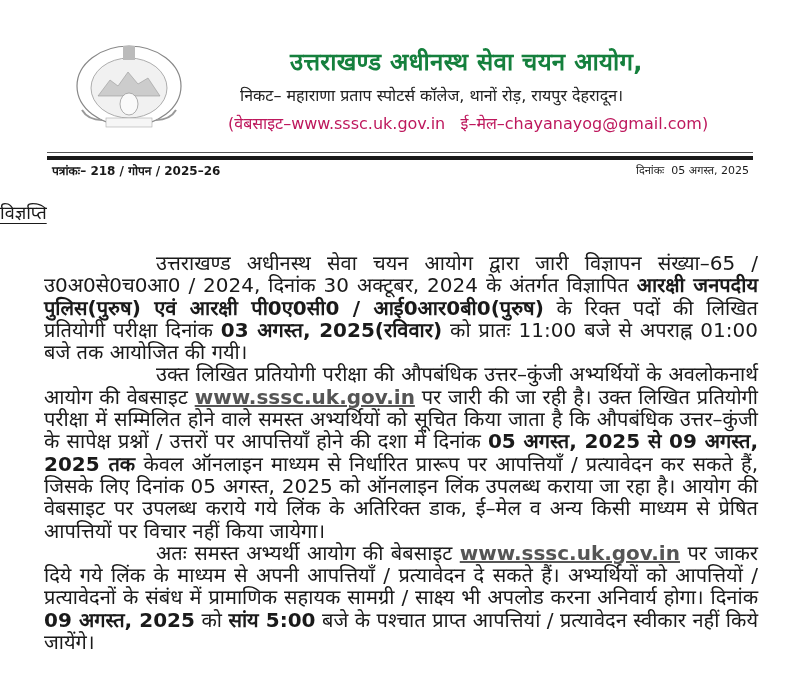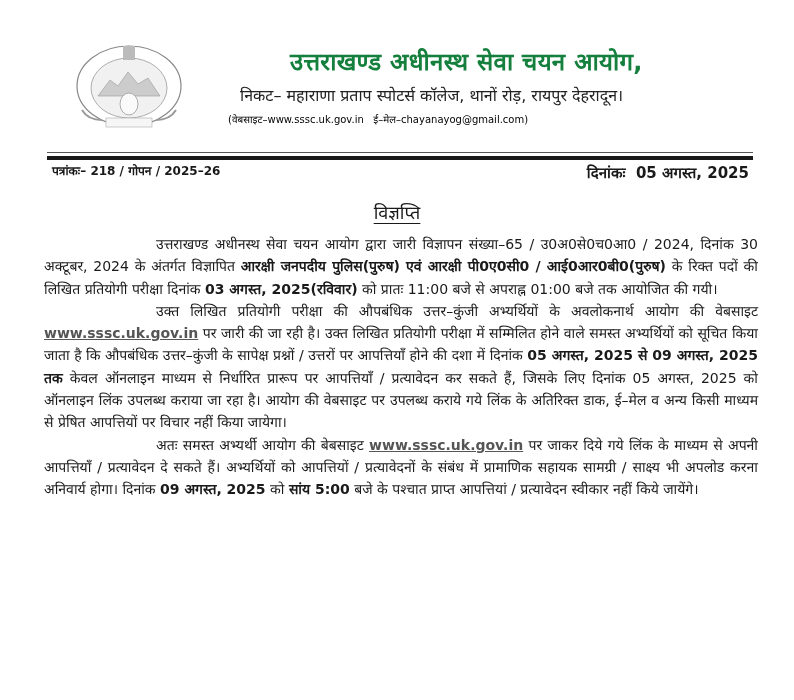--- a/index.html
+++ b/index.html
@@ -11,42 +11,42 @@
     position: absolute; left: 68px; top: 40px; width: 122px; height: 92px;
   }
   .hdr-title {
     position: absolute; left: 290px; top: 44px; font-size: 24px; font-weight: bold;
     color: #15803d; white-space: nowrap; letter-spacing: 0.3px;
   }
   .hdr-addr {
     position: absolute; left: 240px; top: 84px; font-size: 16px; white-space: nowrap; color: #222;
   }
   .hdr-contact {
-    position: absolute; left: 228px; top: 112px; font-size: 10px; white-space: nowrap; color: #000000;
+    position: absolute; left: 228px; top: 112px; font-size: 16px; white-space: nowrap; color: #be185d;
   }
   .rule-thin {
     position: absolute; left: 47px; width: 706px; top: 152px; height: 1px; background: #555;
   }
   .rule-thick {
     position: absolute; left: 47px; width: 706px; top: 156px; height: 4px; background: #1a1a1a;
   }
   .ref-no {
     position: absolute; left: 52px; top: 162px; font-size: 12px; font-weight: bold; white-space: nowrap;
   }
   .ref-date {
-    position: absolute; right: 45px; top: 162px; font-size: 15px; font-weight: bold; white-space: nowrap;
+    position: absolute; right: 45px; top: 162px; font-size: 11px; font-weight: normal; white-space: nowrap;
   }
   .notice-heading {
-    position: absolute; left: 0; width: 794px; top: 200px; text-align: center;
+    position: absolute; left: 0; width: 794px; top: 200px; text-align: left;
     font-size: 18px;
   }
   .notice-heading span { text-decoration: underline; text-underline-offset: 4px; }
   .body-text {
-    position: absolute; left: 44px; width: 714px; top: 233px;
-    font-size: 14px; line-height: 22.3px; text-align: justify; color: #1a1a1a;
+    position: absolute; left: 44px; width: 714px; top: 252px;
+    font-size: 20px; line-height: 22.3px; text-align: justify; color: #1a1a1a;
   }
   .body-text p { margin: 0; text-indent: 112px; }
   .body-text b { font-weight: bold; }
   .link { color: #555; text-decoration: underline; font-weight: bold; }
 </style>
 </head>
 <body>
 
 <div class="logo">
   <svg width="122" height="92" viewBox="0 0 122 92">

